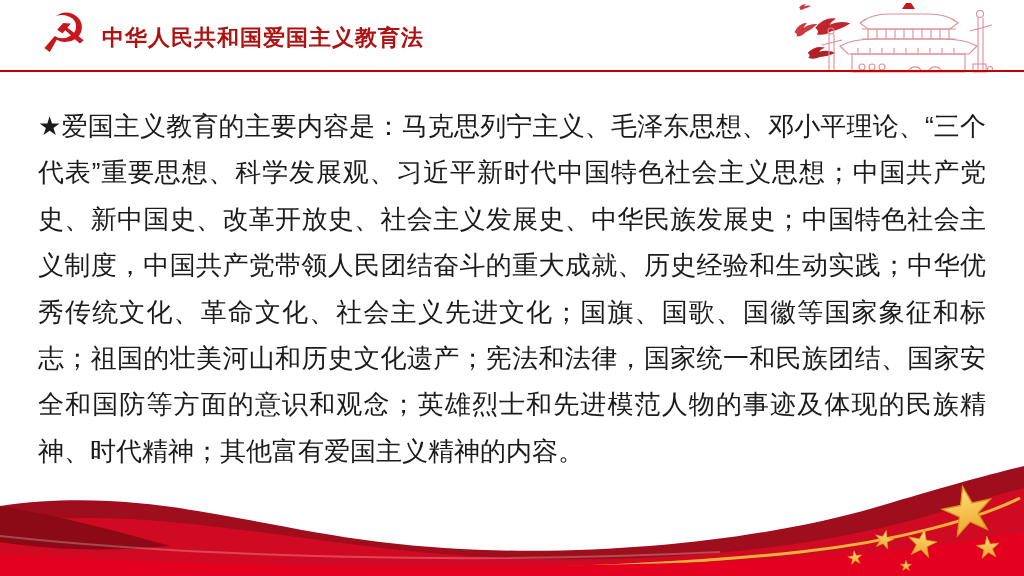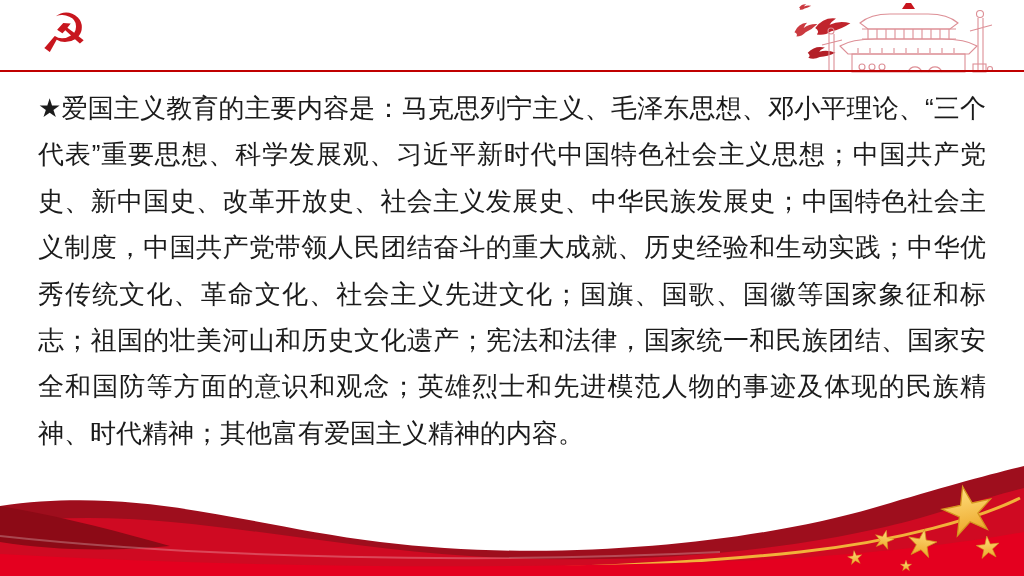--- a/index.html
+++ b/index.html
@@ -16,37 +16,38 @@
     font-size:54px;line-height:66px;text-align:center;color:#c8161e;font-weight:bold;
   }
   .title{
     position:absolute;left:102px;top:23px;
     font-size:22px;font-weight:bold;color:#b01212;letter-spacing:1px;white-space:nowrap;
   }
   .deco-tr{position:absolute;right:12px;top:0;width:300px;height:80px}
   .divider{position:absolute;left:0;right:0;top:70px;height:2px;background:#c00000}
 
   
-  .content{position:absolute;left:38px;right:38px;top:85px}
+  .content{position:absolute;left:38px;right:38px;top:103px}
   .para{
     margin:0;font-size:26px;line-height:46.4px;color:#1b1b1b;
     text-align:justify;font-weight:400;
   }
 
   
   .sparkle{position:absolute;left:212px;top:529px;width:18px;height:18px;transform:rotate(12deg)}
   .ribbon{position:absolute;left:0;bottom:0;width:1024px;height:130px;display:block}
 </style>
 </head>
 <body>
 
 <div class="slide">
 
   <header class="hdr">
     <div class="emblem">☭</div>
+    <div class="title">中华人民共和国爱国主义教育法</div>
 
     <svg class="deco-tr" viewBox="0 0 300 80">
       <defs>
         <path id="dv" d="M2,10 Q7,3 15,4 Q12,6 11,8 Q17,5 24,7 Q18,11 12,12 Q8,15 3,14 Q5,12 2,10 Z"></path>
       </defs>
 
       <g>
         <use href="#dv" transform="translate(100,12) scale(1.6)" fill="#c0242c"></use>
         <use href="#dv" transform="translate(78,22) rotate(-12) scale(1.1)" fill="#cb3a40"></use>
         <use href="#dv" transform="translate(95,40) rotate(8) scale(1.25)" fill="#b31f27"></use>

